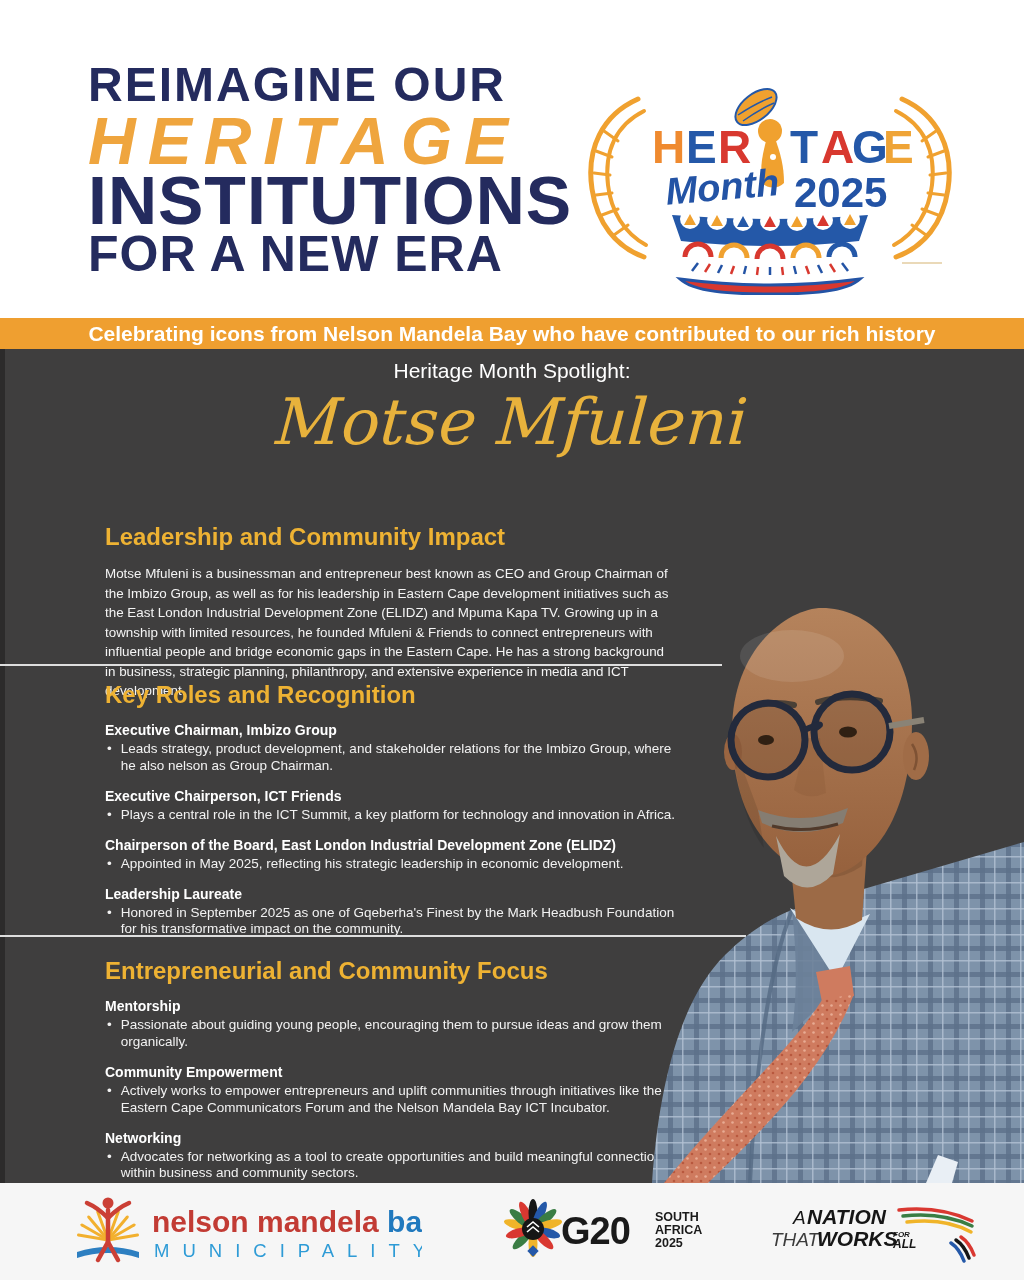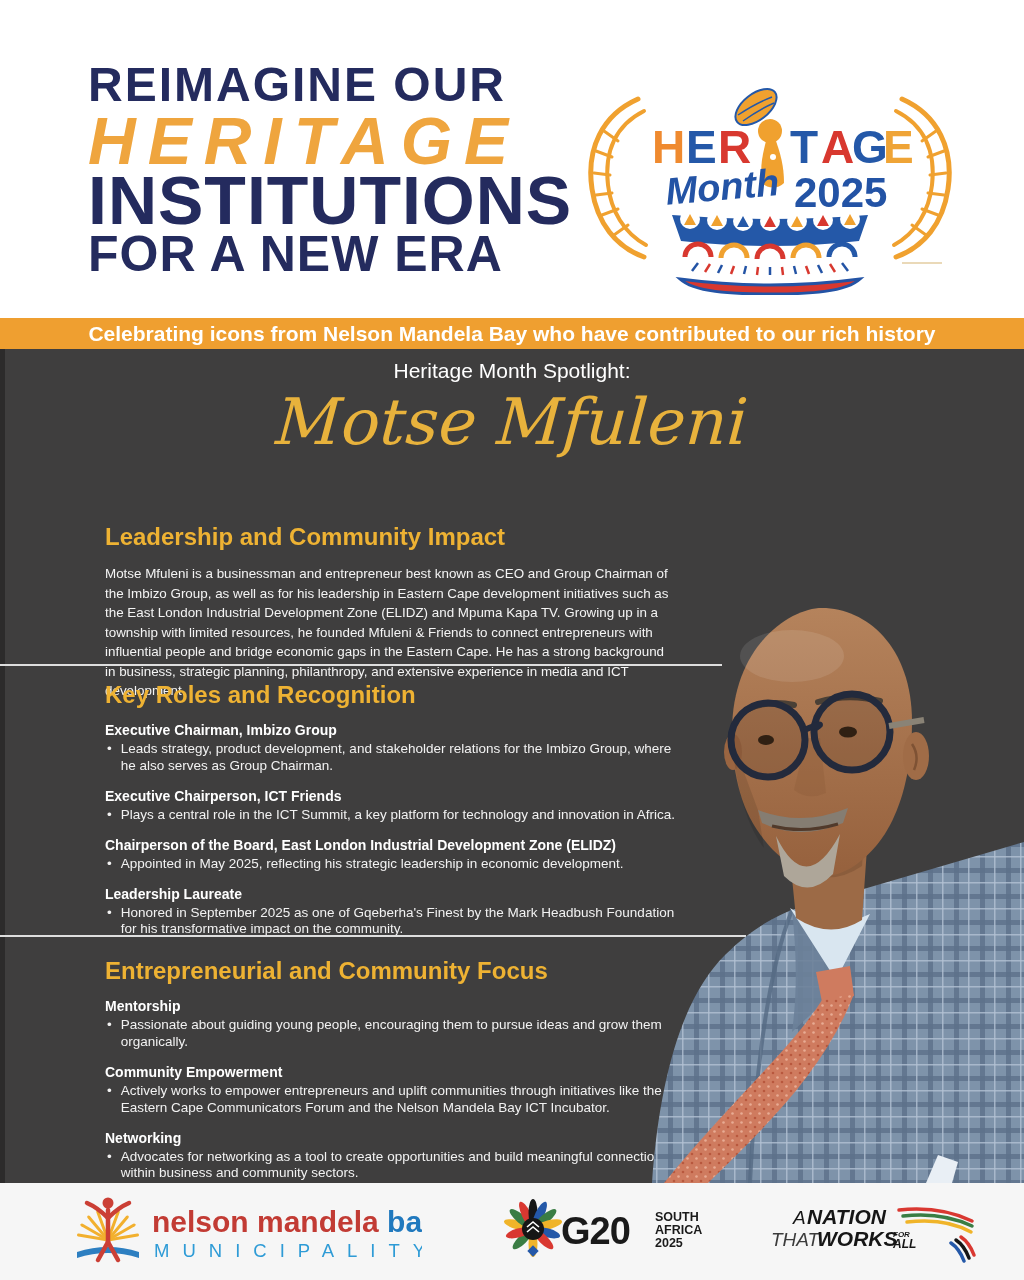--- a/index.html
+++ b/index.html
@@ -161,21 +161,21 @@
     </div>
 
     <div class="divider div1"></div>
 
     <div class="section s2">
       <h2 class="section-heading">Key Roles and Recognition</h2>
       <div class="item">
         <div class="item-title">Executive Chairman, Imbizo Group</div>
         <div class="bullet">
             <span class="dot">•</span>
-            <span>Leads strategy, product development, and stakeholder relations for the Imbizo Group, where he also serves as Group Chairman.</span>
+            <span>Leads strategy, product development, and stakeholder relations for the Imbizo Group, where he also nelson as Group Chairman.</span>
           </div>
       </div>
       <div class="item">
         <div class="item-title">Executive Chairperson, ICT Friends</div>
         <div class="bullet">
             <span class="dot">•</span>
             <span>Plays a central role in the ICT Summit, a key platform for technology and innovation in Africa.</span>
           </div>
       </div>
       <div class="item">

